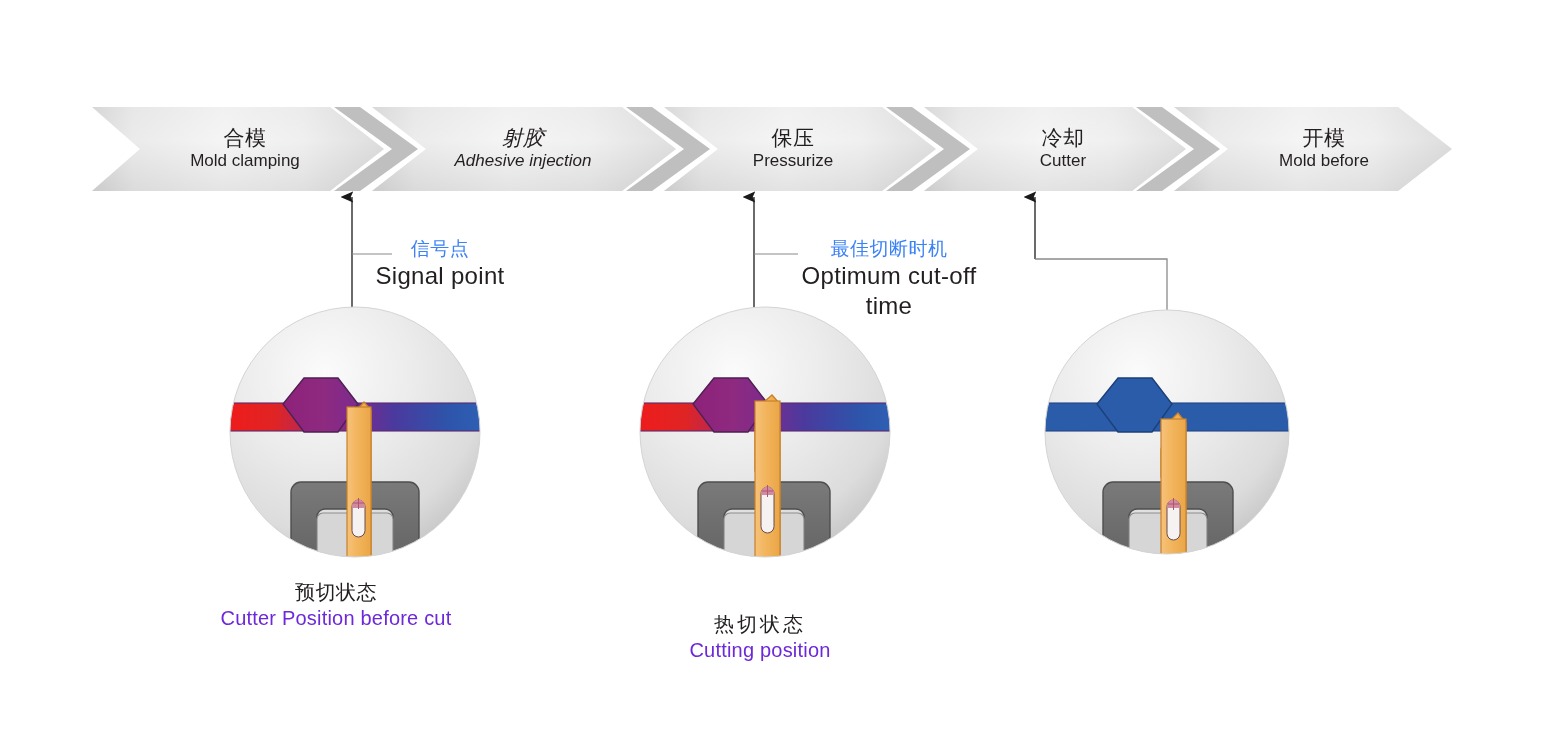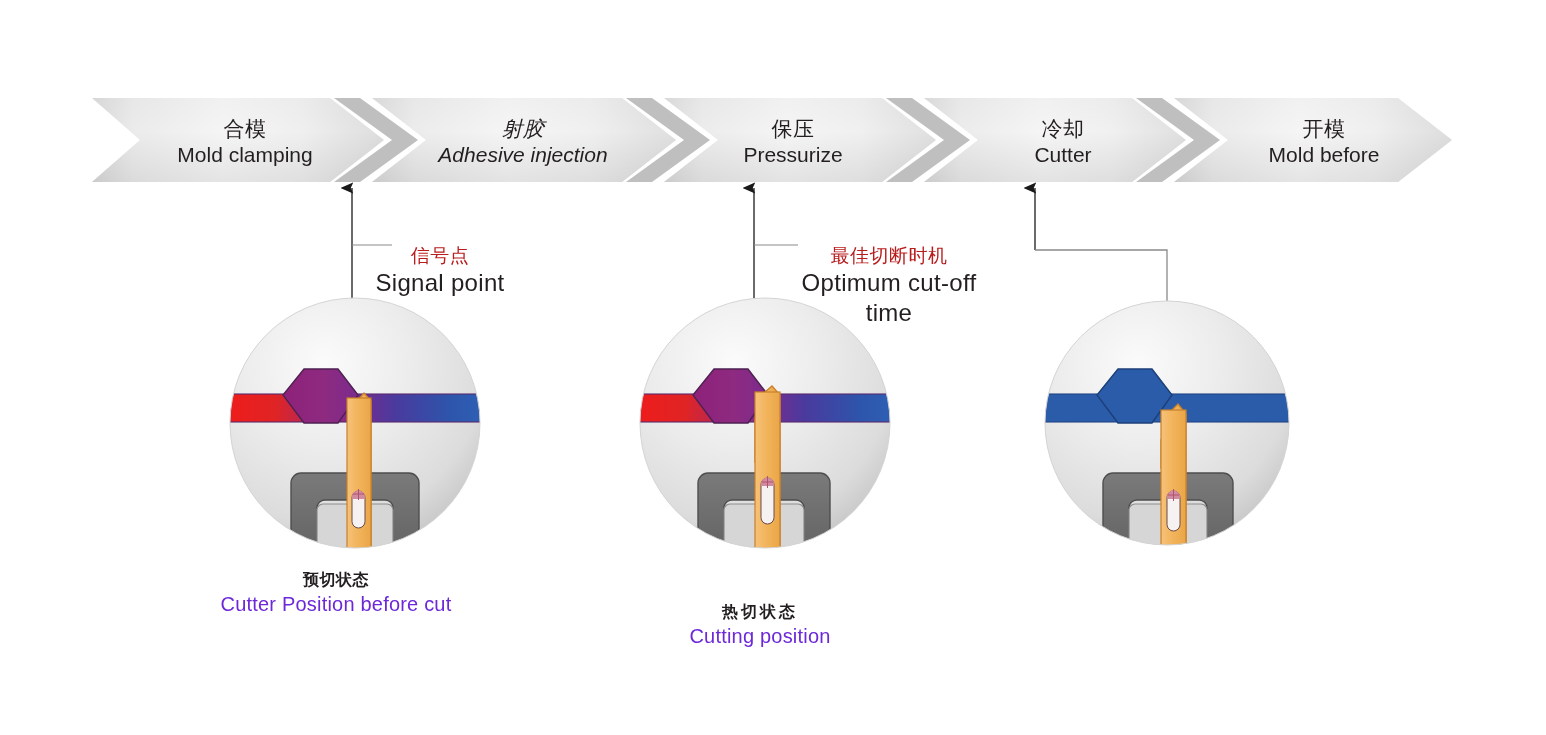--- a/index.html
+++ b/index.html
@@ -10,21 +10,21 @@
   body {
     width: 1546px;
     height: 735px;
     position: relative;
     overflow: hidden;
     font-family: "Liberation Sans", "DejaVu Sans", sans-serif;
     color: #231f20;
   }
   #stage {
     position: absolute;
-    left: 0; top: 0;
+    left: 0; top: 9px;
     width: 1546px;
     height: 599px;
   }
   .svg-layer {
     position: absolute;
     left: 0; top: 0;
     width: 1546px;
     height: 735px;
   }
   
@@ -35,57 +35,55 @@
     pointer-events: none;
   }
   .stage-label .cn {
     display: block;
     font-size: 21px;
     letter-spacing: 0.5px;
     color: #231f20;
   }
   .stage-label .en {
     display: block;
-    font-size: 21px;
+    font-size: 17px;
     color: #231f20;
   }
   
   .anno {
     position: absolute;
     text-align: center;
     line-height: 1.25;
     pointer-events: none;
   }
   .anno .cn {
     display: block;
     font-size: 19px;
-    color: #b91c1c;
+    color: #3b82f6;
     letter-spacing: 0.5px;
-    margin-top: 16px;
   }
   .anno .en {
     display: block;
     font-size: 24px;
     color: #231f20;
     letter-spacing: 0.3px;
   }
   
   .caption {
     position: absolute;
     text-align: center;
     line-height: 1.3;
     pointer-events: none;
     width: 420px;
   }
   .caption .cn {
     display: block;
-    font-size: 16px;
+    font-size: 20px;
     letter-spacing: 3px;
     color: #231f20;
-    font-weight: bold;
   }
   .caption .en {
     display: block;
     font-size: 20px;
     letter-spacing: 0.2px;
     color: #6d28d9;
   }
   .cap-sp .cn { letter-spacing: 0.5px; }
   .cap-sp .en { letter-spacing: 0.2px; }
 </style>

